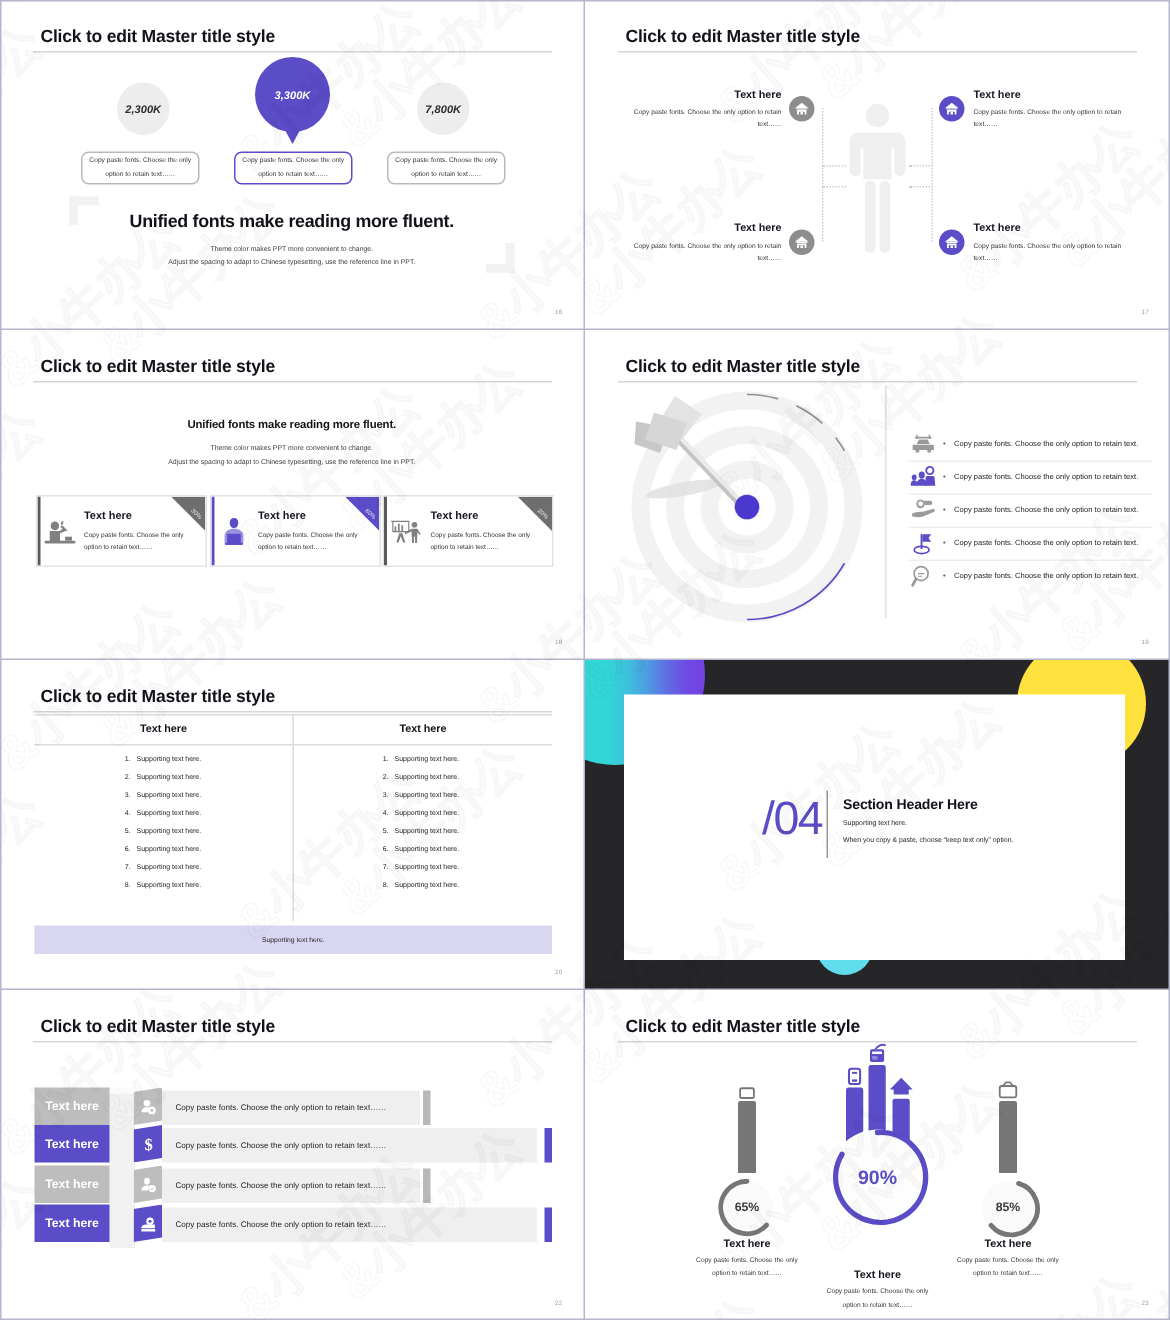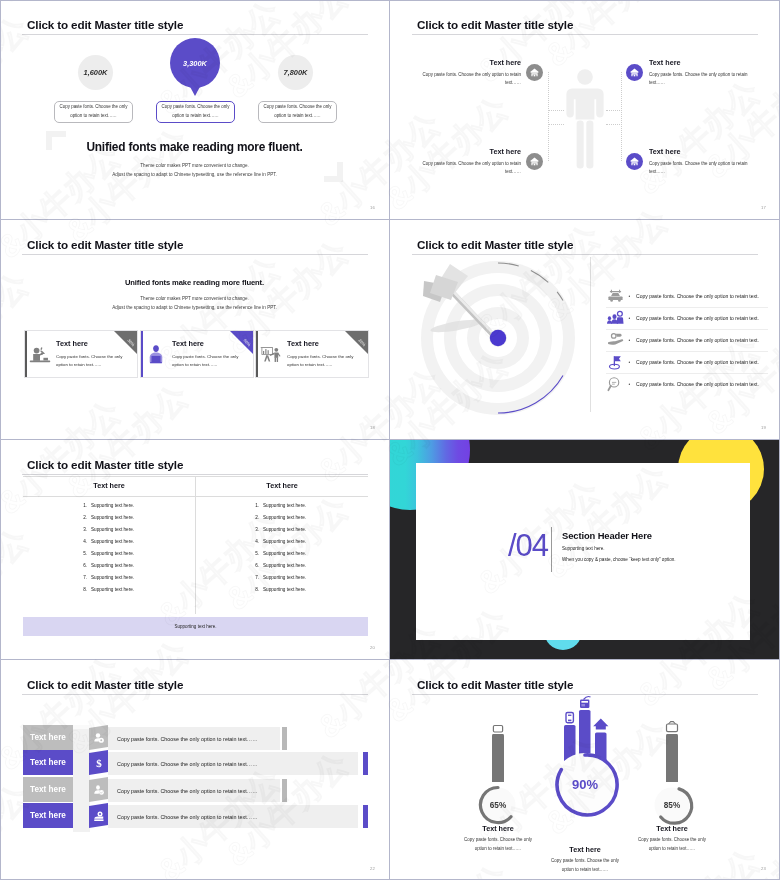--- a/index.html
+++ b/index.html
@@ -106,21 +106,21 @@
 
 <div class="grid">
   <div class="slide r1 c1">
     <div class="s-title">Click to edit Master title style</div>
     <div class="s-rule"></div>
     <div class="corner" style="left:46px;top:131px;width:20px;height:6px;"></div>
     <div class="corner" style="left:46px;top:131px;width:6px;height:19px;"></div>
     <div class="corner" style="left:337px;top:162px;width:6px;height:20px;"></div>
     <div class="corner" style="left:324px;top:176px;width:19px;height:6px;"></div>
     <div class="bubble bub-grey" style="left:78px;top:55px;width:35px;height:35px;">
-        <span>1,600K</span>
+        <span>2,300K</span>
       </div>
     <div class="bubble bub-purple" style="left:170px;top:38px;width:50px;height:50px;">
         <span>3,300K</span>
       </div>
     <div class="bub-tail" style="left:188px;top:83px;"></div>
     <div class="bubble bub-grey" style="left:278px;top:55px;width:35px;height:35px;">
         <span>7,800K</span>
       </div>
     <div class="rbox" style="left:54px;top:101px;width:79px;height:22px;">
         <span>Copy paste fonts. Choose the only option to retain text……</span>

